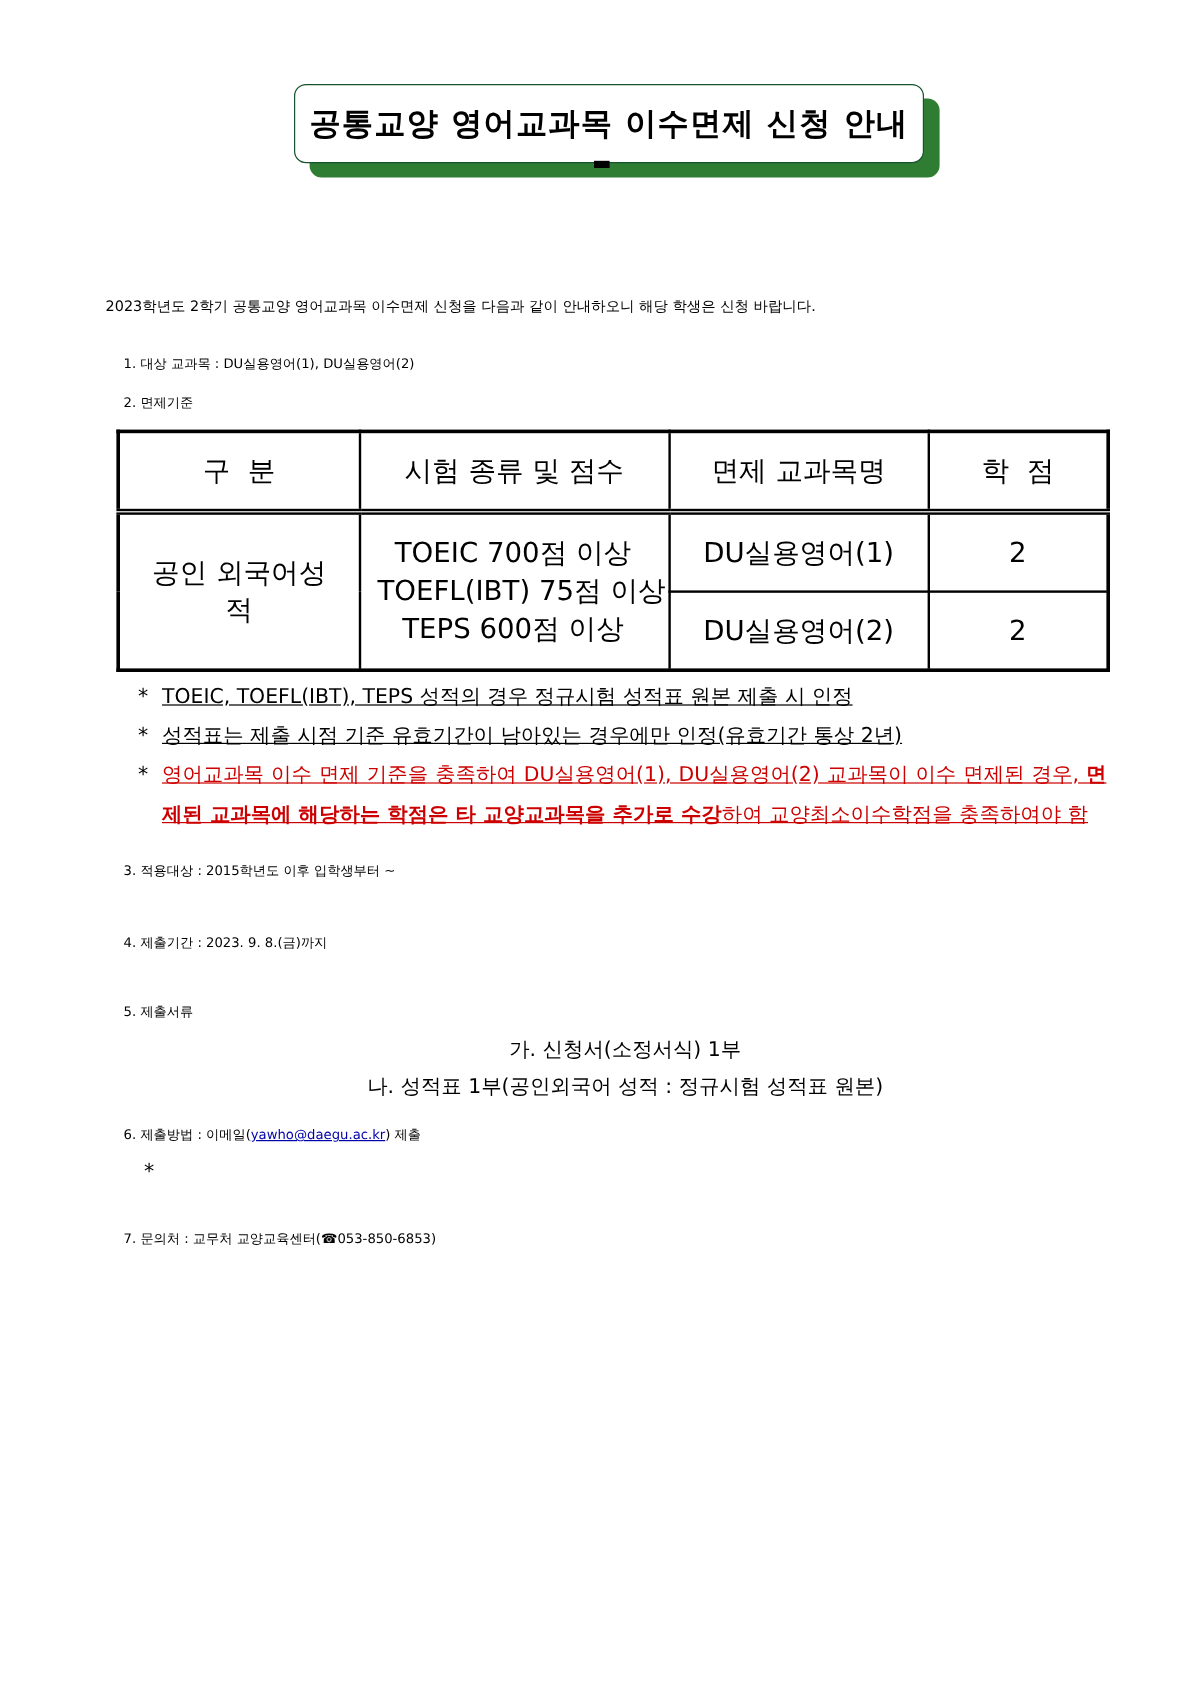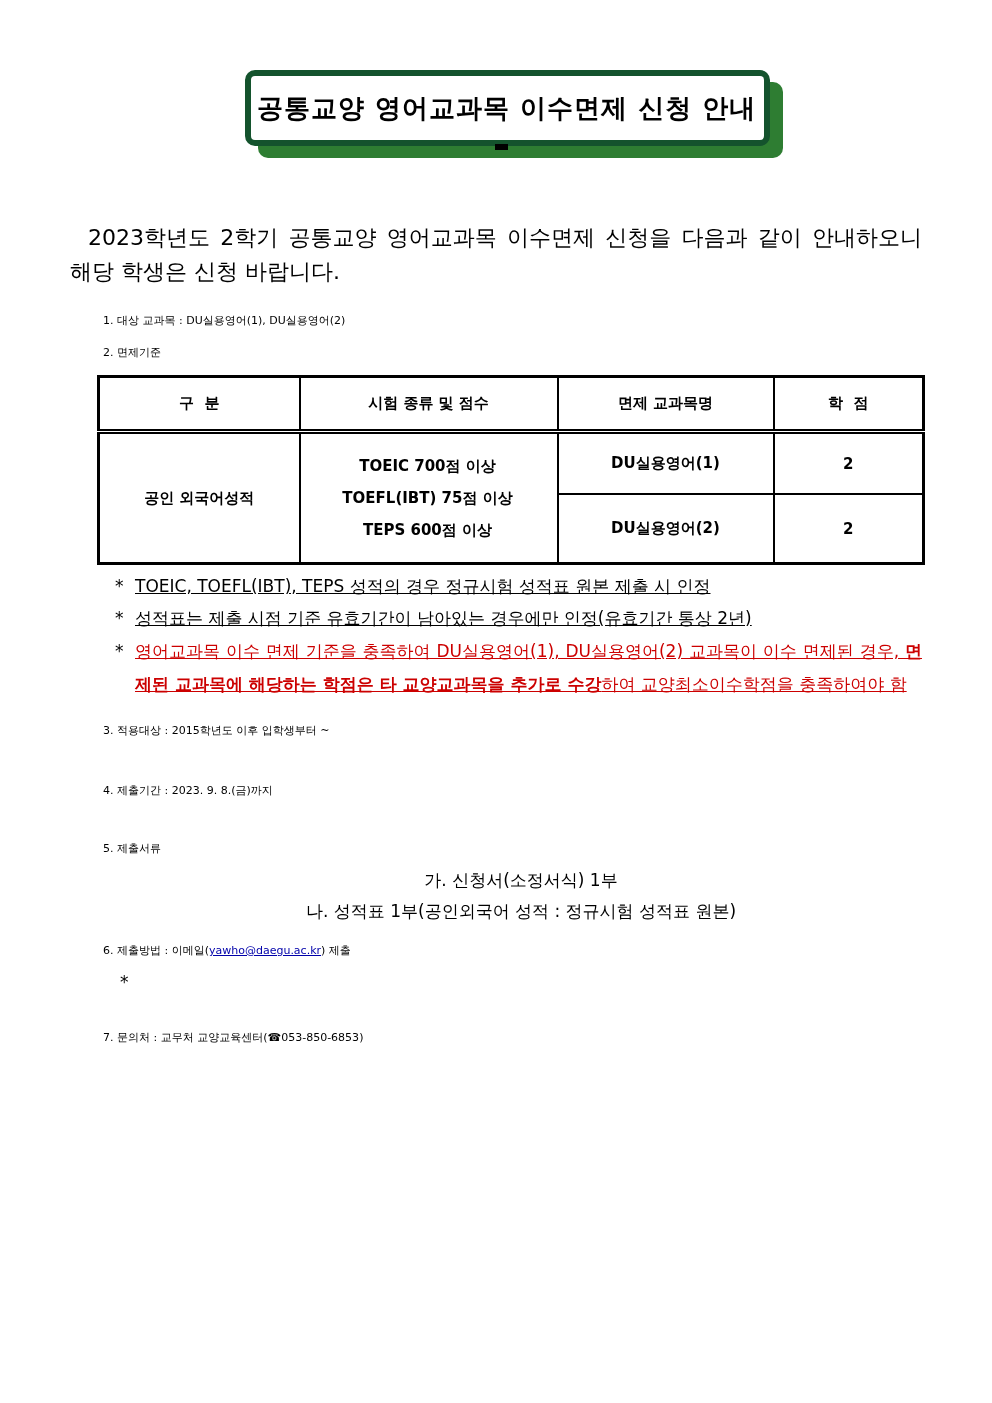--- a/index.html
+++ b/index.html
@@ -25,46 +25,46 @@
   }
   
   .title-wrap {
     position: relative;
     width: 525px;
     margin: 70px 0 0 175px;
   }
   .title-box {
     position: relative;
     background: #fff;
-    border: 6px solid #14532d;
+    border: 1px solid #14532d;
     border-radius: 10px;
     box-shadow: 13px 12px 0 0 var(--green, #2E7D32);
-    text-align: left;
+    text-align: center;
     padding: 15px 6px 14px 6px;
     z-index: 1;
   }
   .title-box .title-text {
     font-size: 26px;
     font-weight: bold;
     letter-spacing: 1px;
     white-space: nowrap;
   }
   .title-notch {
     position: absolute;
     left: 250px;
     bottom: -4px;
     width: 13px;
     height: 6px;
     background: #000;
     z-index: 2;
   }
   
   .intro {
-    margin: 75px 0 0 0;
-    font-size: 22px;
+    margin: 102px 0 0 0;
+    font-size: 12px;
     line-height: 34px;
     text-indent: 18px;
     text-align: justify;
   }
   
   .item {
     margin-left: 33px;
     font-size: 11px;
     line-height: 20px;
   }
@@ -85,22 +85,22 @@
   
   .exemption-table {
     border-collapse: collapse;
     table-layout: fixed;
     width: 825px;
     margin: 12px 0 0 27px;
     border: 3px solid #000;
   }
   .exemption-table th, .exemption-table td {
     border: 2px solid #000;
-    font-size: 15px;
-    font-weight: bold;
+    font-size: 23px;
+    font-weight: normal;
     text-align: center;
     padding: 16px;
   }
   .exemption-table thead th {
     height: 38px;
     border-bottom: 5px double #000;
     white-space: pre;
   }
   .col-category { width: 201px; }
   .col-scores   { width: 258px; }

